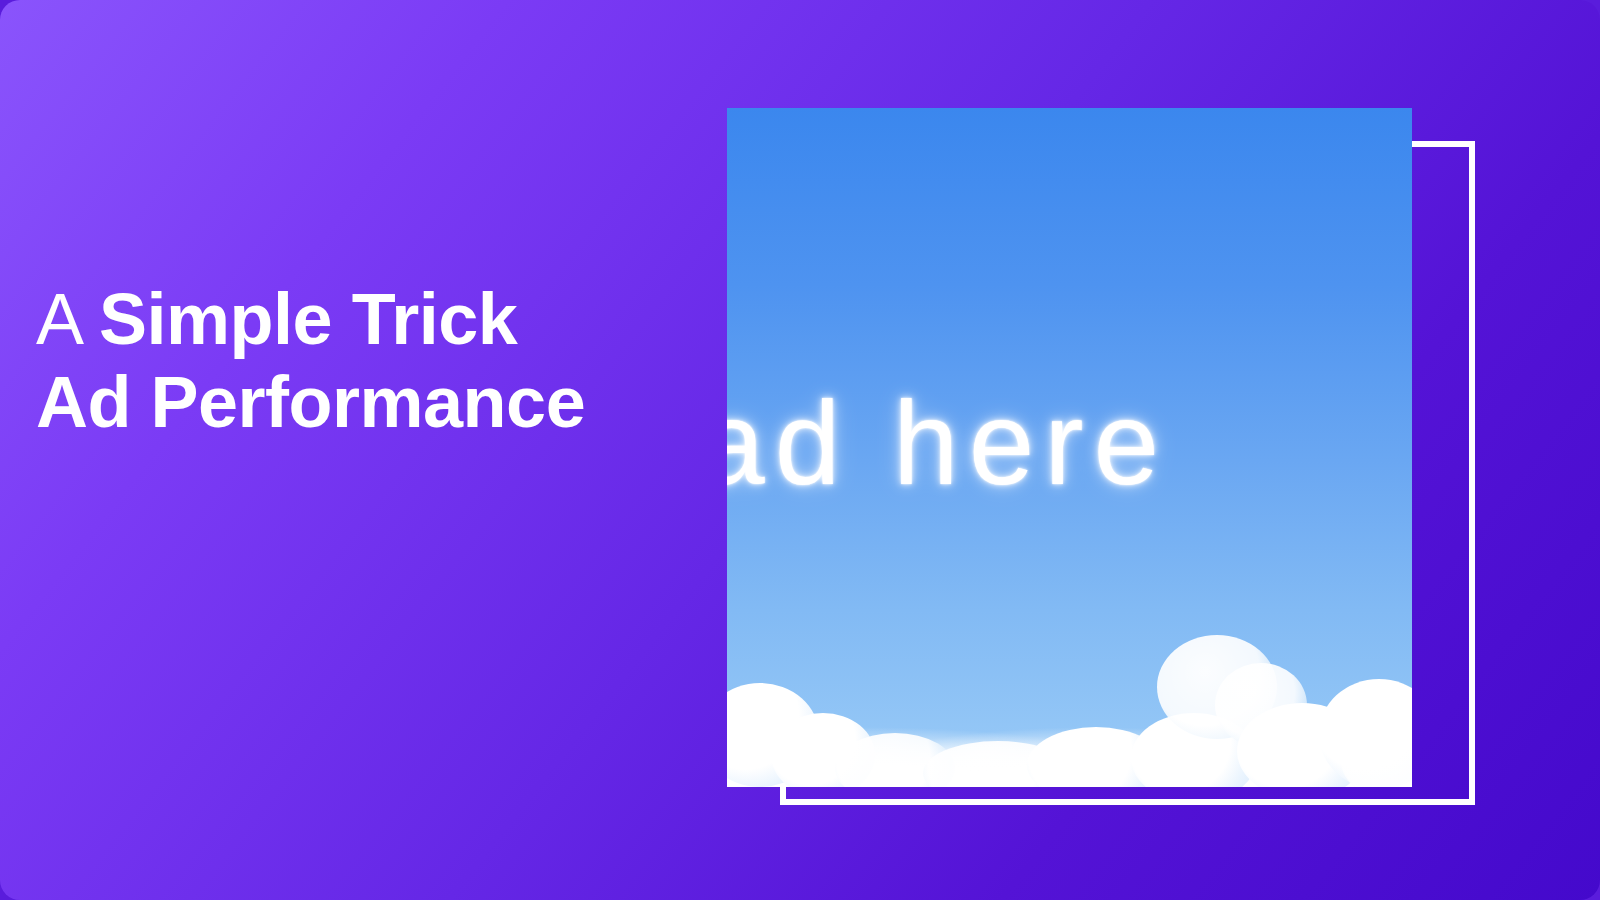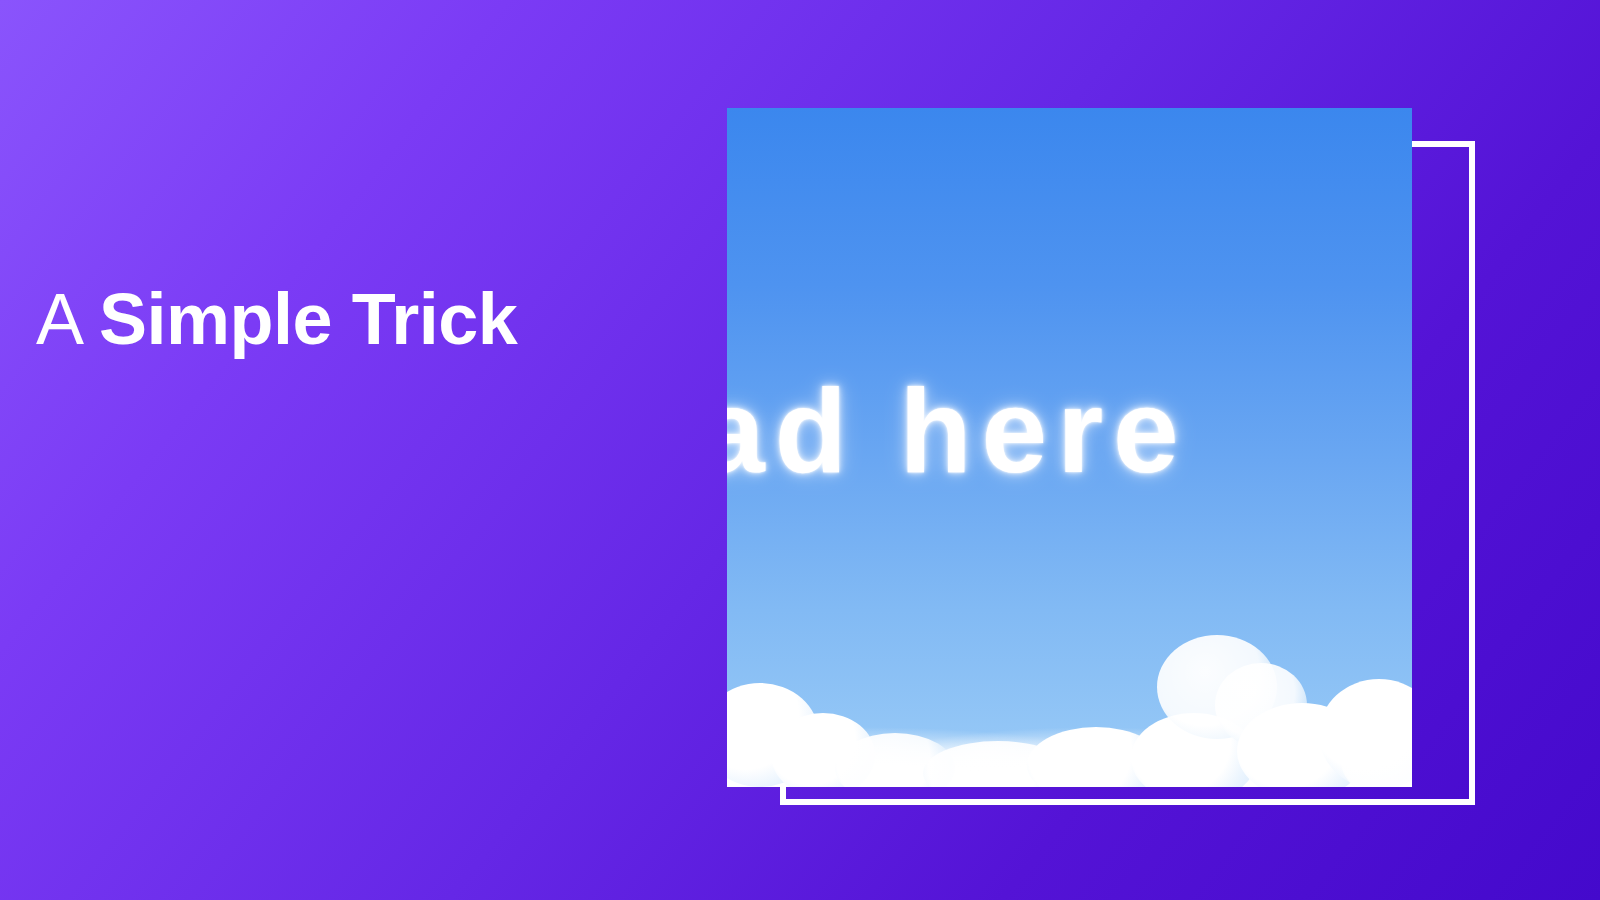--- a/index.html
+++ b/index.html
@@ -5,20 +5,21 @@
 <style>
   html,body{margin:0;padding:0;}
   body{
     width:1600px;height:900px;overflow:hidden;
     font-family:"Liberation Sans","DejaVu Sans",sans-serif;
     background:#5A1CDC;
   }
   #stage{
     position:relative;width:1600px;height:900px;overflow:hidden;
     background:linear-gradient(128deg,#8A54FC 0%,#7B3BF5 22%,#6527E6 50%,#5413D6 74%,#4409CC 100%);
+    border-radius:20px;
   }
 
   
   .headline{
     position:absolute;left:36px;top:278px;width:700px;
     color:#ffffff;letter-spacing:-0.5px;
   }
   .hl-line{
     display:block;font-size:72px;line-height:83px;white-space:nowrap;
   }
@@ -50,38 +51,39 @@
   }
   .cloudstrip{
     position:absolute;left:-10px;bottom:-30px;width:720px;height:90px;
     background:radial-gradient(ellipse 55% 100% at 20% 100%,#ffffff 0%,#ffffff 58%,rgba(235,245,254,0) 100%),
                radial-gradient(ellipse 45% 100% at 52% 100%,#ffffff 0%,#ffffff 60%,rgba(235,245,254,0) 100%),
                radial-gradient(ellipse 60% 100% at 86% 100%,#ffffff 0%,#ffffff 58%,rgba(235,245,254,0) 100%);
   }
 
   
   .skytext{
-    position:absolute;left:-28px;top:264px;
-    font-size:118px;font-weight:700;line-height:1;
+    position:absolute;left:-28px;top:276px;
+    font-size:118px;font-weight:400;line-height:1;
     letter-spacing:10px;white-space:nowrap;color:#ffffff;
     text-shadow:
       0 0 2px rgba(255,255,255,.95),
       0 0 6px rgba(255,255,255,.8),
       0 0 14px rgba(255,255,255,.55),
       0 0 26px rgba(255,255,255,.3);
     filter:blur(.3px);
   }
 </style>
 </head>
 <body>
 
 <div id="stage">
 
   <div class="headline">
     <span class="hl-line"><span class="w-light">A </span><span class="w-bold">Simple Trick</span></span>
+    <span class="hl-line w-bold">Ad Performance</span>
   </div>
 
   <div class="frame"></div>
 
   <div class="photo">
 
     <div class="skytext">ad here</div>
 
     <div class="cloudbank">
       <div class="cloudstrip"></div>

